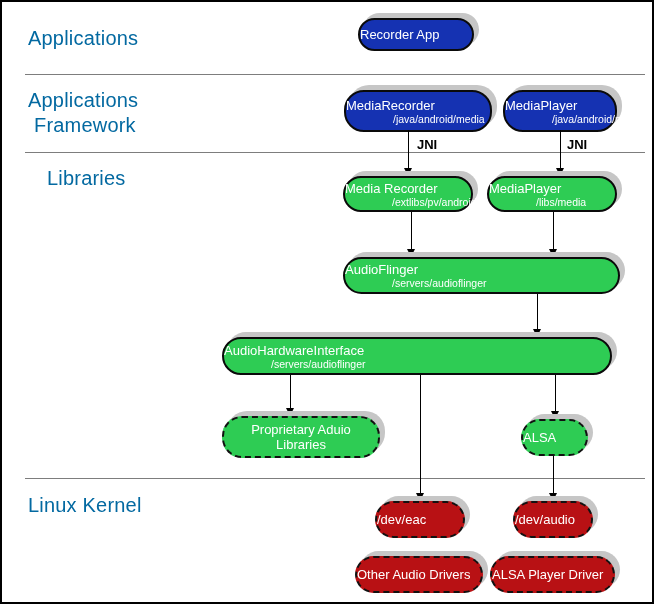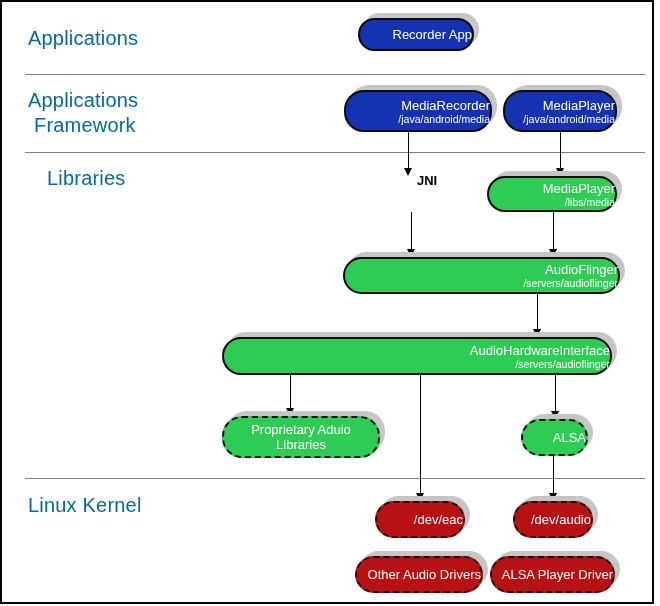--- a/index.html
+++ b/index.html
@@ -11,38 +11,38 @@
     position:absolute;left:0;top:0;width:650px;height:600px;
     border:2px solid #000;background:transparent;
   }
   .sep{position:absolute;left:25px;width:620px;height:1px;background:#7d7d7d;}
   .layer-label{
     position:absolute;color:#0369a1;font-size:20px;line-height:25px;
     white-space:pre;letter-spacing:.2px;
   }
   .pill{
     position:absolute;border-radius:20px;
-    display:flex;flex-direction:column;align-items:flex-end;justify-content:center;
+    display:flex;flex-direction:column;align-items:flex-start;justify-content:center;
     color:#ffffff;text-align:center;
     box-shadow:5px -5px 0 0 #c6c6c6;
   }
   .pill .t{font-size:13px;line-height:15px;}
   .pill .p{font-size:10.5px;line-height:12px;margin-left:47px;}
   .solid{border:2px solid #0a0a0a;}
   .dashed{border:2px dashed #111111;}
   .blue{background:#1532b2;}
   .green{background:#2ecc54;}
   .red{background:#b81114;}
   .line{position:absolute;width:1px;background:#000;}
   .arrow{
     position:absolute;width:0;height:0;
     border-left:4px solid transparent;border-right:4px solid transparent;
     border-top:8px solid #000;
   }
-  .jni{position:absolute;color:#000;font-size:13px;font-weight:bold;margin-top:36px;}
+  .jni{position:absolute;color:#000;font-size:13px;font-weight:bold;}
   .wrap2{padding:0 10px;}
 </style>
 </head>
 <body>
 
 <div class="canvas">
   <div class="frame"></div>
 
   <div class="sep" style="top:74px"></div>
   <div class="sep" style="top:152px"></div>
@@ -68,20 +68,24 @@
   </div>
 
   <div class="line" style="left:408px;top:130px;height:39px"></div>
   <div class="arrow" style="left:404px;top:168px"></div>
   <div class="jni" style="left:417px;top:137px">JNI</div>
 
   <div class="line" style="left:560px;top:130px;height:39px"></div>
   <div class="arrow" style="left:556px;top:168px"></div>
   <div class="jni" style="left:567px;top:137px">JNI</div>
 
+  <div class="pill solid green" style="left:343px;top:176px;width:126px;height:32px">
+    <span class="t">Media Recorder</span>
+    <span class="p">/extlibs/pv/android</span>
+  </div>
   <div class="pill solid green" style="left:487px;top:176px;width:126px;height:32px">
     <span class="t">MediaPlayer</span>
     <span class="p">/libs/media</span>
   </div>
 
   <div class="line" style="left:411px;top:212px;height:38px"></div>
   <div class="arrow" style="left:407px;top:249px"></div>
   <div class="line" style="left:553px;top:212px;height:38px"></div>
   <div class="arrow" style="left:549px;top:249px"></div>
 

